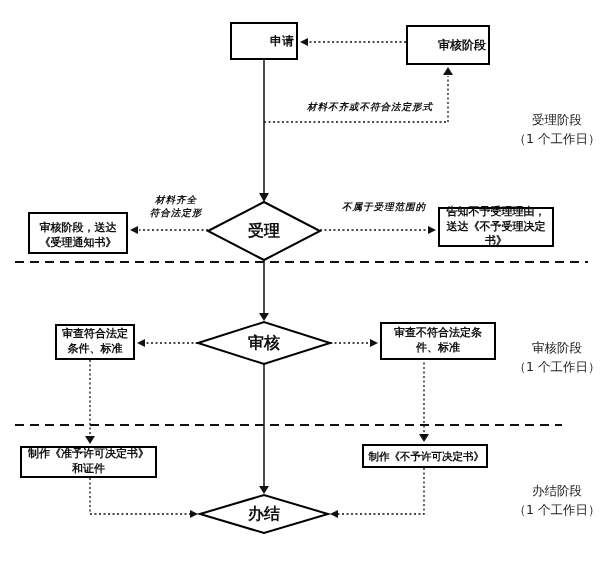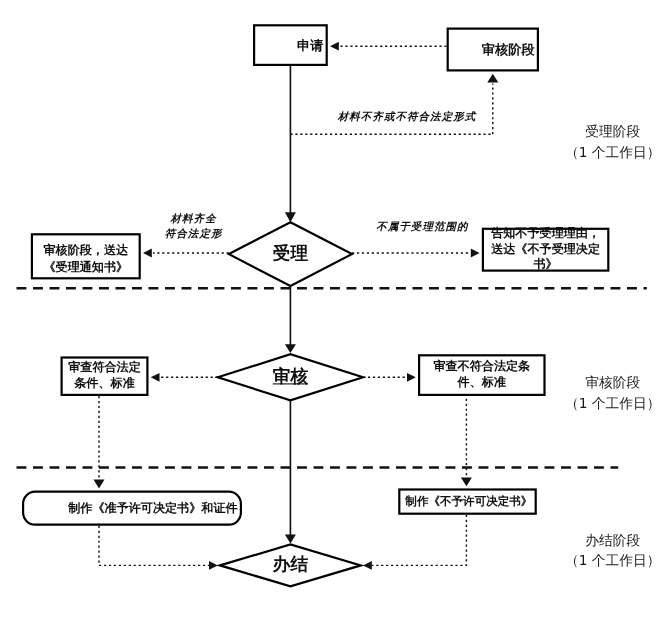--- a/index.html
+++ b/index.html
@@ -131,30 +131,30 @@
   </div>
 
   <div class="node" style="left:55px;top:324px;width:80px;height:36px;">
     <span>审查符合法定条件、标准</span>
   </div>
 
   <div class="node" style="left:380px;top:322px;width:116px;height:38px;">
     <span>审查不符合法定条件、标准</span>
   </div>
 
-  <div class="node" style="left:20px;top:446px;width:200px;height:32px;border-radius:12px;">
+  <div class="node" style="left:20px;top:446px;width:137px;height:32px;">
     <span>制作《准予许可决定书》和证件</span>
   </div>
 
   <div class="node" style="left:362px;top:444px;width:126px;height:24px;font-size:10.5px;">
     <span>制作《不予许可决定书》</span>
   </div>
 
   <div class="dlabel" style="left:264px;top:231px;">受理</div>
-  <div class="dlabel" style="left:264px;top:343px;text-decoration:underline;">审核</div>
+  <div class="dlabel" style="left:264px;top:343px;">审核</div>
   <div class="dlabel" style="left:264px;top:514px;">办结</div>
 
   <div class="elabel" style="left:370px;top:100px;">材料不齐或不符合法定形式</div>
   <div class="elabel" style="left:176px;top:193px;">
     <span>材料齐全</span><br>
     <span>符合法定形</span>
   </div>
   <div class="elabel" style="left:384px;top:200px;">不属于受理范围的</div>
 
   <div class="stage" style="left:557px;top:110px;">

